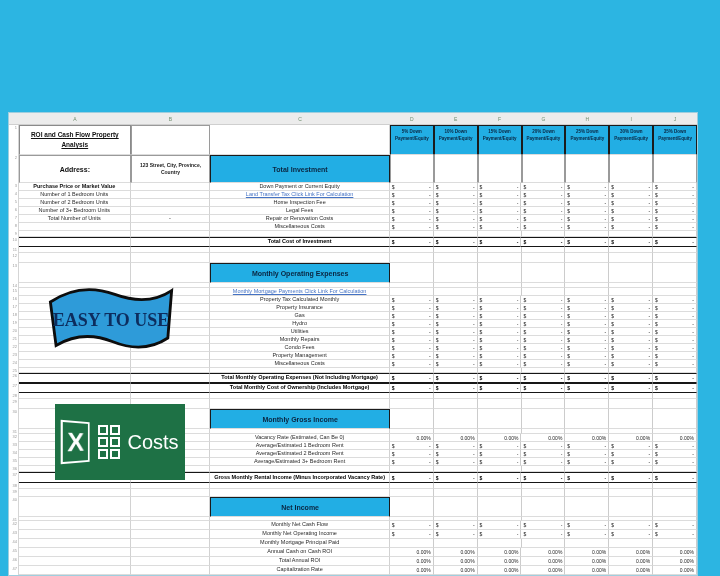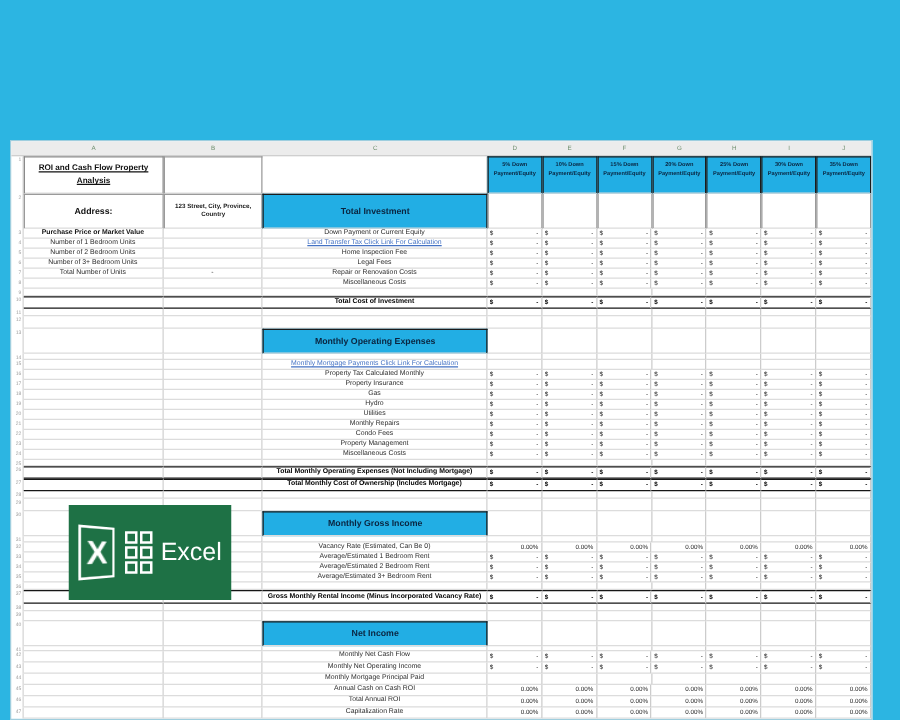--- a/index.html
+++ b/index.html
@@ -1213,29 +1213,35 @@
           <div class="c cv pct">0.00%</div>
           <div class="c cv pct">0.00%</div>
           <div class="c cv pct">0.00%</div>
           <div class="c cv pct">0.00%</div>
           <div class="c cv pct">0.00%</div>
           <div class="c cv pct">0.00%</div>
         </div>
       </div>
   </div>
 
+  <div class="badge">
+    <svg width="134" height="72" viewBox="0 0 140 76">
+      <path d="M6,20 C30,4 52,4 74,12 C96,20 116,20 134,8 L130,58 C112,70 92,70 72,62 C52,54 32,54 12,66 Z" fill="#2e9bd9" stroke="#0d0d0d" stroke-width="3"></path>
+      <text x="70" y="45" text-anchor="middle" font-family="Liberation Serif, serif" font-weight="bold" font-size="19" fill="#0d2d5e">EASY TO USE</text>
+    </svg>
+  </div>
 
   <div class="excel-logo">
     <div class="xbook">
         <span>X</span>
       </div>
     <div class="mini-grid">
         <i></i>
         <i></i>
         <i></i>
         <i></i>
         <i></i>
         <i></i>
       </div>
-    <div class="excel-label">Excel</div>
+    <div class="excel-label">Costs</div>
   </div>
 
 </div>
 
 </body></html>

